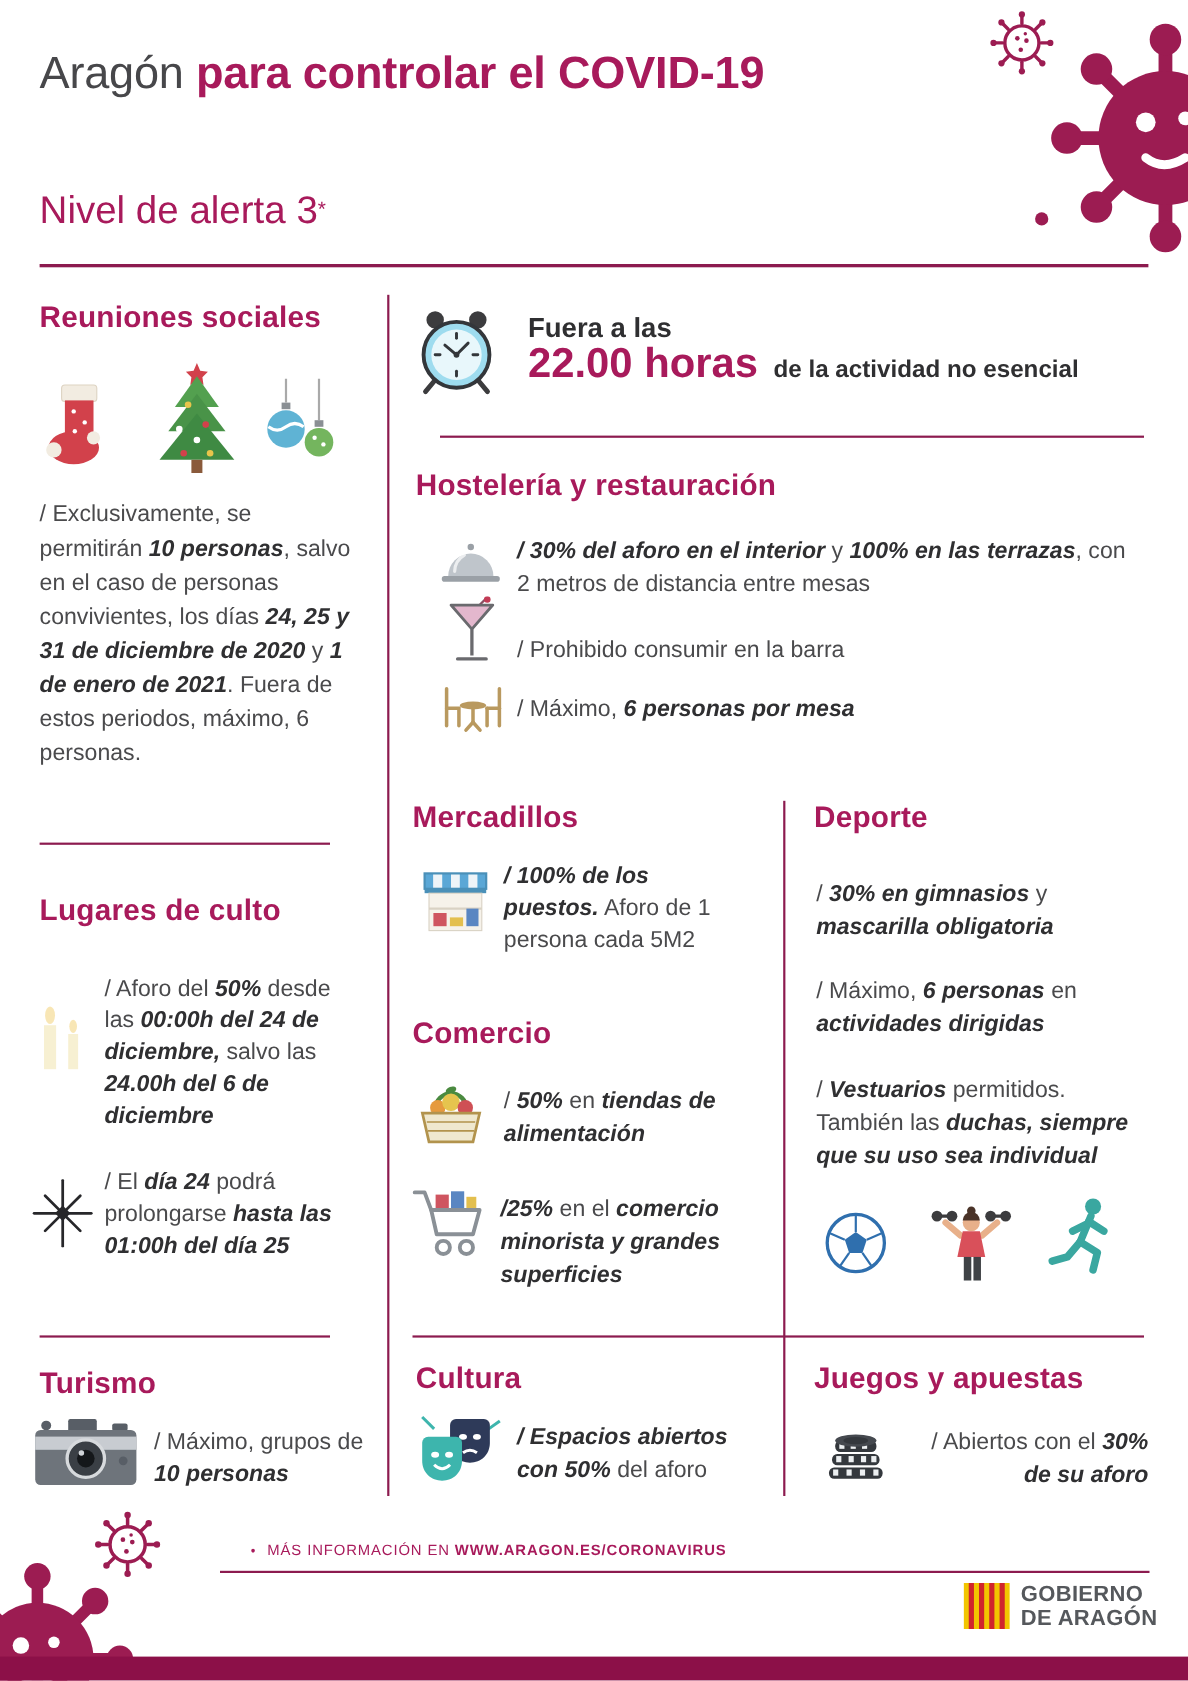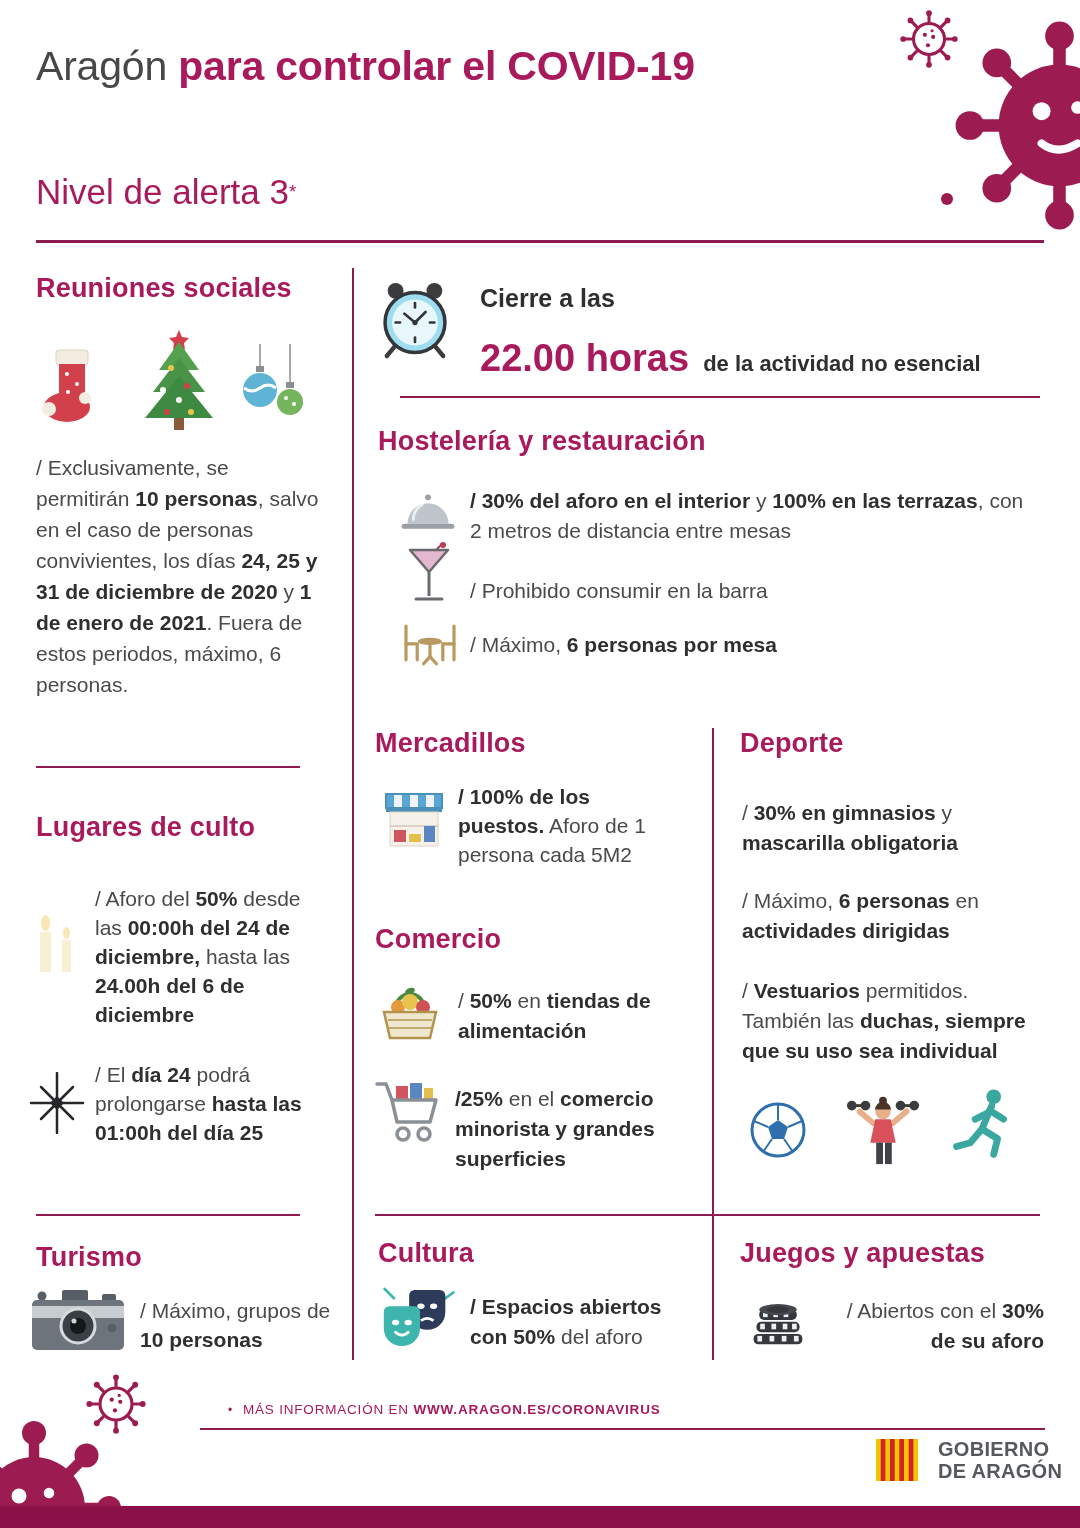--- a/index.html
+++ b/index.html
@@ -11,34 +11,34 @@
     --dark:#2f2f31;
   }
   *{box-sizing:border-box;margin:0;padding:0;}
   body{background:#ffffff;font-family:"Liberation Sans",sans-serif;}
   .poster{position:relative;width:1080px;height:1528px;background:#ffffff;overflow:hidden;color:var(--text);}
   .abs{position:absolute;}
   .hr{background:var(--maroon);}
   .vr{background:var(--maroon);width:2px;}
   .sec-h{font-weight:700;color:var(--accent);font-size:27px;letter-spacing:.2px;}
   .rich{font-size:21px;line-height:30px;color:var(--text);}
-  .rich .b{font-weight:700;color:var(--dark);}
+  .rich .b{font-weight:700;color:var(--dark);font-style:italic;}
   .title-line{font-size:41px;line-height:52px;letter-spacing:-.2px;}
   .t-a{color:var(--accent);font-weight:700;}
   .t-d{color:#47474a;font-weight:400;}
   .alert-text{font-size:35px;color:var(--accent);font-weight:400;}
   .alert-star{font-size:19px;color:var(--accent);vertical-align:super;}
   .order{font-size:18px;font-style:italic;font-weight:700;color:#3a3a3c;}
   .banner-l1{font-size:25px;font-weight:700;color:var(--dark);}
-  .banner-time{font-size:38px;font-weight:700;color:var(--accent);margin-top:27px;}
+  .banner-time{font-size:38px;font-weight:700;color:var(--accent);}
   .banner-suffix{font-size:22px;font-weight:700;color:var(--dark);}
   .info{font-size:13.5px;letter-spacing:.8px;color:var(--accent);}
   .info .url{font-weight:700;text-align:right;}
   .info .bullet{margin-right:10px;font-size:12px;}
-  .logo{display:flex;align-items:center;gap:20px;}
+  .logo{display:flex;align-items:center;gap:10px;}
   .logo-t{font-size:20px;font-weight:700;color:#55585c;line-height:1.1;letter-spacing:.3px;}
   .dot{background:var(--virus);border-radius:50%;}
   .bottom-bar{background:var(--bar);}
 </style>
 </head>
 <body>
 
 <div class="poster">
 
   <svg width="0" height="0" style="position:absolute" aria-hidden="true">
@@ -158,21 +158,21 @@
   <div class="abs hr" style="left:36px;top:766px;width:264px;height:2px;"></div>
 
   <div class="abs sec-h" style="left:36px;top:812px;">Lugares de culto</div>
 
   <svg class="abs" style="left:28px;top:906px;opacity:.5;" width="58" height="72" viewBox="0 0 58 72">
     <ellipse cx="17.5" cy="17" rx="4.5" ry="8" fill="#f3cf6e"></ellipse>
     <ellipse cx="38.5" cy="27" rx="3.5" ry="6" fill="#f3cf6e"></ellipse>
     <rect x="12" y="26" width="11" height="40" fill="#f0e2a6"></rect>
     <rect x="34" y="34" width="9" height="32" fill="#f0e2a6"></rect>
   </svg>
-  <div class="abs rich" style="left:95px;top:884px;width:238px;line-height:29px;"><span>/ Aforo del </span><span class="b">50%</span><span> desde las </span><span class="b">00:00h del 24 de diciembre,</span><span> hasta las </span><span class="b">24.00h del 6 de diciembre</span></div>
+  <div class="abs rich" style="left:95px;top:884px;width:238px;line-height:29px;"><span>/ Aforo del </span><span class="b">50%</span><span> desde las </span><span class="b">00:00h del 24 de diciembre,</span><span> salvo las </span><span class="b">24.00h del 6 de diciembre</span></div>
 
   <svg class="abs" style="left:26px;top:1072px;" width="62" height="62" viewBox="0 0 62 62">
     <g stroke="#27272a" stroke-width="2.5" stroke-linecap="round">
       <line x1="31" y1="1" x2="31" y2="61"></line>
         <line x1="5" y1="31" x2="57" y2="31"></line>
       <line x1="15" y1="15" x2="47" y2="47"></line>
         <line x1="47" y1="15" x2="15" y2="47"></line>
     </g>
     <polygon points="31,24 38,31 31,38 24,31" fill="#27272a"></polygon>
   </svg>
@@ -205,21 +205,21 @@
     <g stroke="#33363a" stroke-width="3" stroke-linecap="round">
       <line x1="42" y1="28" x2="42" y2="33"></line>
         <line x1="42" y1="67" x2="42" y2="72"></line>
       <line x1="20" y1="50" x2="25" y2="50"></line>
         <line x1="59" y1="50" x2="64" y2="50"></line>
       <line x1="42" y1="50" x2="30" y2="40"></line>
         <line x1="42" y1="50" x2="54" y2="38"></line>
     </g>
     <circle cx="42" cy="50" r="3" fill="#33363a"></circle>
   </svg>
-  <div class="abs banner-l1" style="left:480px;top:284px;">Cierre a las</div>
+  <div class="abs banner-l1" style="left:480px;top:284px;">Fuera a las</div>
   <div class="abs" style="left:480px;top:310px;display:flex;align-items:baseline;gap:14px;">
     <span class="banner-time">22.00 horas</span>
     <span class="banner-suffix">de la actividad no esencial</span>
   </div>
   <div class="abs hr" style="left:400px;top:396px;width:640px;height:2px;"></div>
 
   <div class="abs sec-h" style="left:378px;top:426px;">Hostelería y restauración</div>
 
   <svg class="abs" style="left:398px;top:490px;" width="60" height="44" viewBox="0 0 80 60">
     <circle cx="40" cy="10" r="4" fill="#9aa0a6"></circle>

